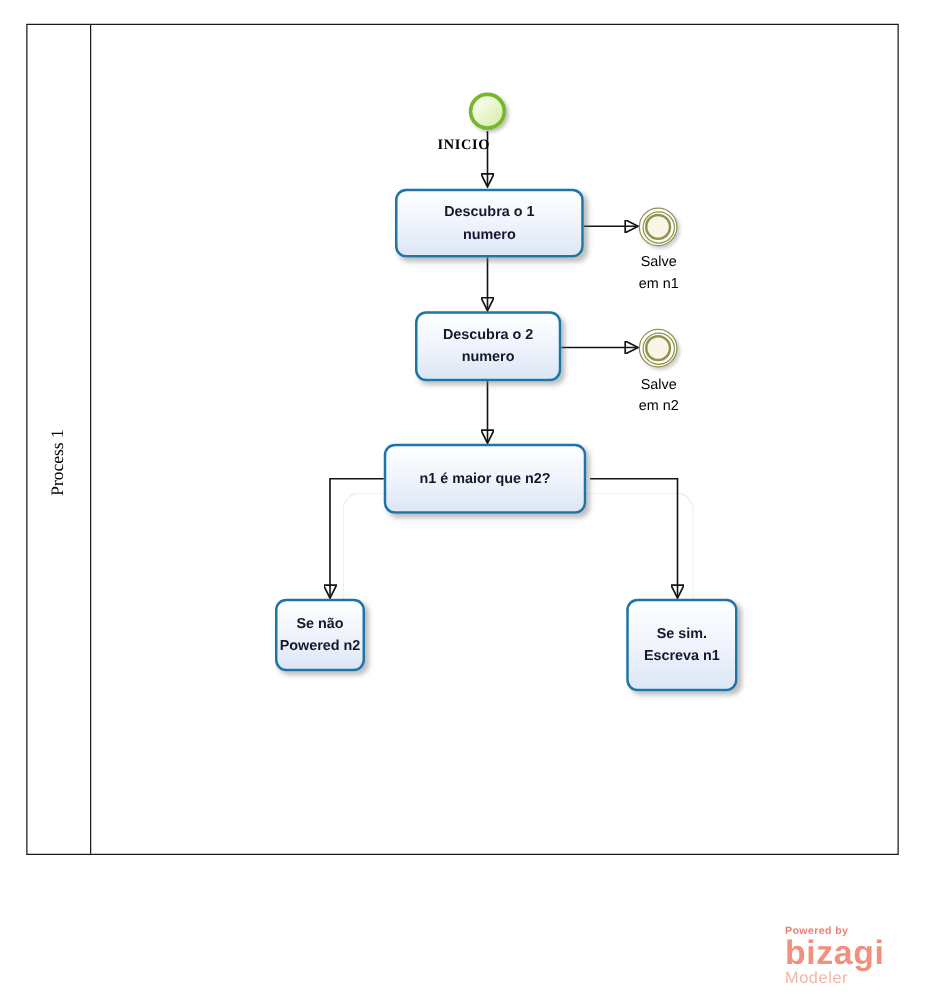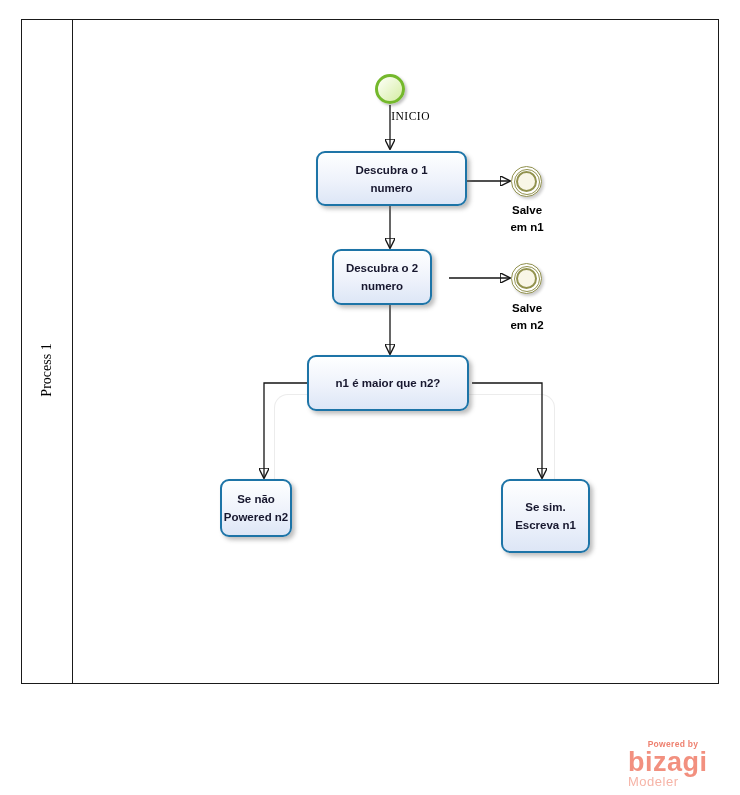--- a/index.html
+++ b/index.html
@@ -33,61 +33,61 @@
   
   .task{
     position:absolute;box-sizing:border-box;
     border:2px solid #1d74a7;border-radius:9px;
     background:linear-gradient(180deg,#feffff 0%,#eef2fb 55%,#dde6f6 100%);
     box-shadow:3px 3px 4px rgba(110,110,110,0.45);
     display:flex;flex-direction:column;align-items:center;justify-content:center;
     font-weight:bold;font-size:11.5px;line-height:18px;color:#17172e;text-align:center;
   }
   #task1{left:316px;top:151px;width:151px;height:55px;}
-  #task2{left:332px;top:249px;width:100px;height:56px;}
+  #task2{left:332px;top:249px;width:117px;height:56px;}
   #decision{left:307px;top:355px;width:162px;height:56px;}
   #box-no{left:220px;top:479px;width:72px;height:58px;}
   #box-yes{left:501px;top:479px;width:89px;height:74px;}
   
   #start-event{
     position:absolute;left:375px;top:74px;width:30px;height:30px;border-radius:50%;
     border:3px solid #74b82c;
     background:linear-gradient(135deg,#f6fce8 20%,#d7eea8 95%);
     box-shadow:2px 2px 3px rgba(0,0,0,0.25);box-sizing:border-box;
   }
   #start-label{
-    position:absolute;left:350px;top:110px;width:80px;text-align:right;
-    font-family:"Liberation Serif",serif;font-weight:normal;font-size:11.5px;color:#000;
+    position:absolute;left:350px;top:110px;width:80px;text-align:left;
+    font-family:"Liberation Serif",serif;font-weight:bold;font-size:11.5px;color:#000;
     letter-spacing:0.5px;
   }
   
   .endev{
     position:absolute;width:31px;height:31px;border-radius:50%;
     border:1.5px solid #92924e;box-sizing:border-box;
     box-shadow:2px 2px 3px rgba(0,0,0,0.2);background:#fff;
   }
   .endev .ring{
     position:absolute;inset:1.5px;border-radius:50%;border:1.5px solid #92924e;box-sizing:border-box;
   }
   .endev .core{
     position:absolute;inset:1.5px;border-radius:50%;border:2px solid #92924e;box-sizing:border-box;
     background:#f9f6e7;
   }
   #end1{left:511px;top:166px;}
   #end2{left:511px;top:263px;}
   .evlabel{
     position:absolute;width:70px;text-align:center;
-    font-weight:bold;font-size:11.5px;line-height:17px;color:#000;
+    font-weight:normal;font-size:11.5px;line-height:17px;color:#000;
   }
   #end1-label{left:492px;top:202px;}
   #end2-label{left:492px;top:300px;}
   
   #branding{position:absolute;left:628px;top:739px;width:92px;}
   #powered-by{
-    text-align:center;font-size:8.5px;font-weight:bold;color:#ee8170;
+    text-align:left;font-size:8.5px;font-weight:bold;color:#ee8170;
     padding-right:2px;letter-spacing:0.3px;
   }
   #brand-name{
     font-size:27px;font-weight:bold;color:#f2907f;line-height:26px;
     letter-spacing:0.5px;margin-top:0px;
   }
   #brand-product{
     font-size:13px;color:#f6b4a7;line-height:14px;letter-spacing:0.5px;
   }
 </style>

